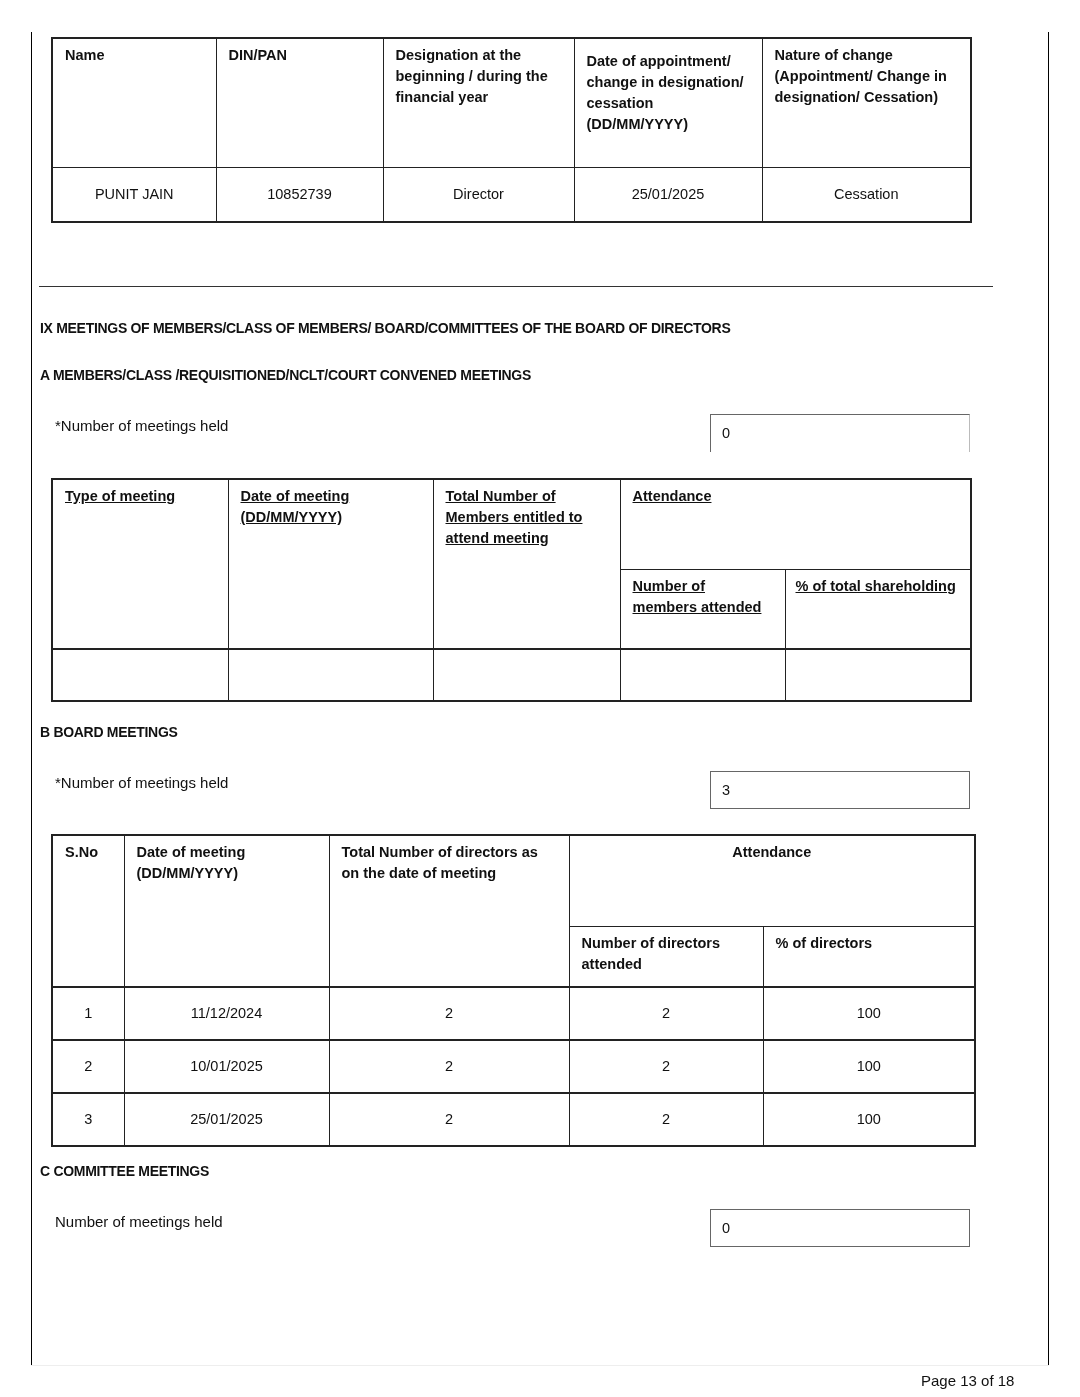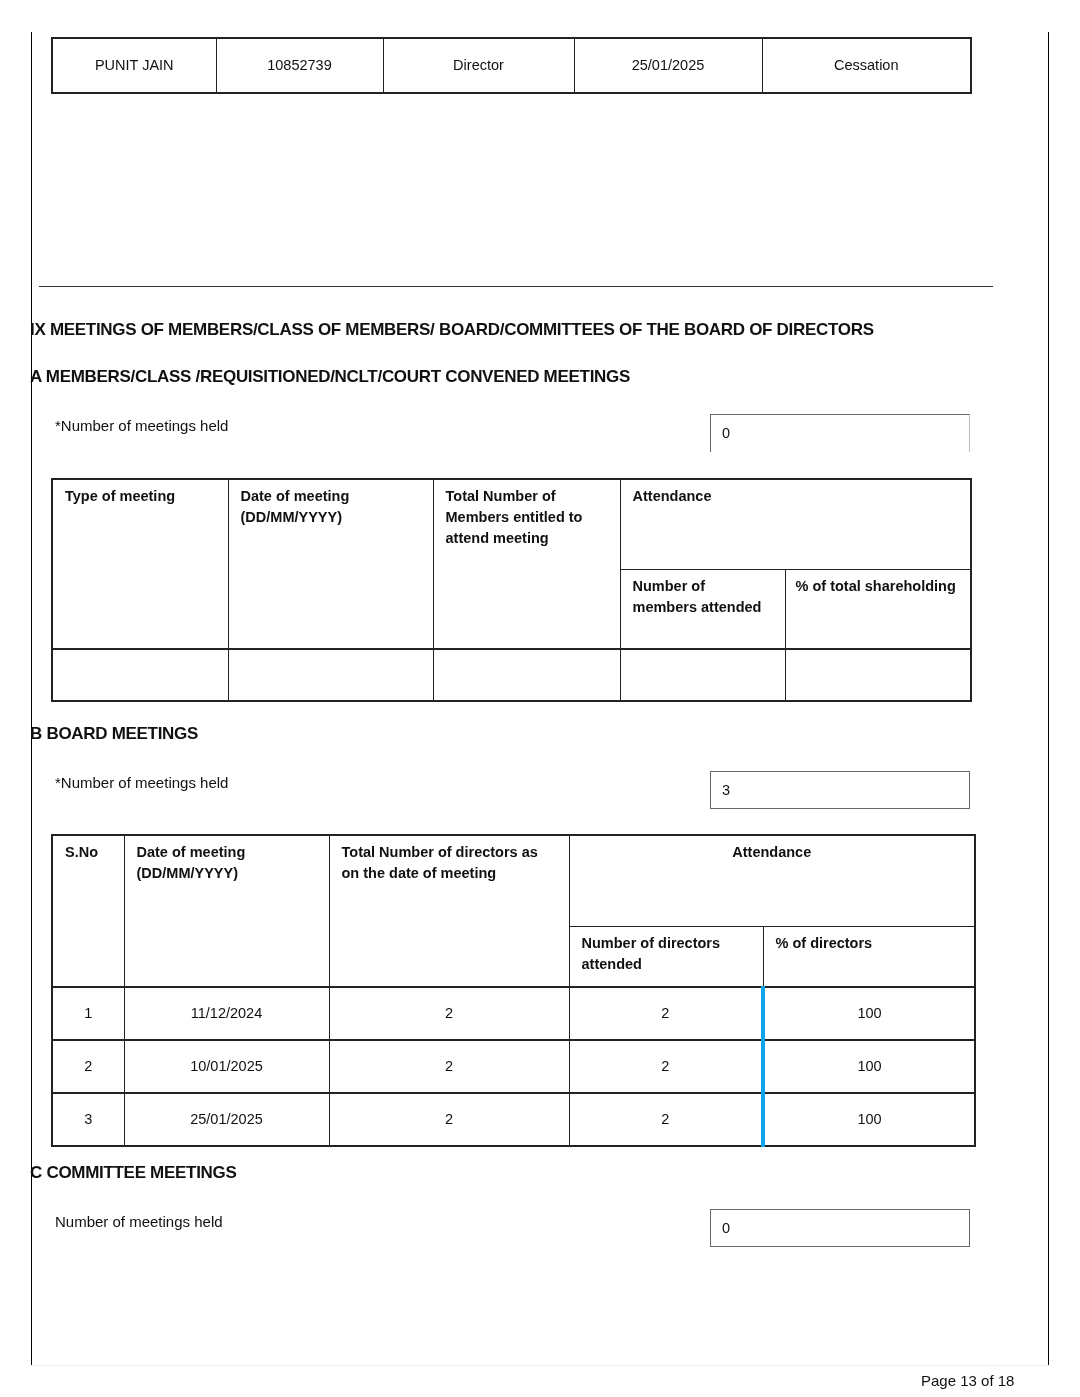--- a/index.html
+++ b/index.html
@@ -16,59 +16,66 @@
 
   
   #t1 { left: 51px; top: 37px; width: 919px; border: 2px solid #222; }
   #t1 th, #t1 td { border: 1px solid #222; }
   #t1 th { height: 110px; padding: 6px 12px; }
   #t1 td { height: 51px; }
   #t1 .thin-l { border-left: 1px solid #999; }
 
   .hr { position: absolute; left: 39px; top: 286px; width: 954px; height: 1px; background: #333; }
 
-  .section-title { position: absolute; left: 30px; font-weight: bold; font-size: 17px; letter-spacing: -0.3px; }
+  .section-title { position: absolute; left: 40px; font-weight: bold; font-size: 14px; letter-spacing: -0.3px; }
   .field-label { position: absolute; left: 55px; font-size: 15px; }
   .field-box { position: absolute; left: 710px; width: 260px; height: 38px; border: 1px solid #666;
                box-sizing: border-box; font-size: 14.5px; padding: 10px 11px; }
   .field-box.open-bottom { border-bottom: none; border-right: 1px solid #bbb; }
 
   
-  #t2 { left: 51px; top: 478px; width: 919px; border: 2px solid #222; }
+  #t2 { left: 51px; top: 478px; width: 919px; border: 2px solid #222; text-decoration: underline; }
   #t2 th, #t2 td { border: 1px solid #222; }
   #t2 th { padding: 6px 12px; }
   #t2 td { height: 48px; }
   #t2 .head-bottom { border-bottom: 2px solid #222; }
 
   
   #t3 { left: 51px; top: 834px; width: 923px; border: 2px solid #222; }
   #t3 th, #t3 td { border: 1px solid #222; }
   #t3 th { padding: 6px 12px; margin-top: 28px; }
   #t3 td { height: 49px; border-top: 2px solid #222; }
-  #t3 td.light { border-left: 4px solid #0ea5e9; }
+  #t3 td.light { border-left: 1px solid #0ea5e9; }
   #t3 th.center { text-align: center; }
 
   .page-num { position: absolute; left: 921px; top: 1372px; font-size: 15px; }
 </style>
 </head>
 <body>
 
 <div class="frame-left"></div>
 <div class="frame-right"></div>
 <div class="frame-bottom"></div>
 
 <table id="t1">
   <colgroup>
     <col style="width:164px">
       <col style="width:167px">
       <col style="width:191px">
       <col style="width:188px">
       <col style="width:209px">
   </colgroup>
   <tbody>
+      <tr>
+    <th>Name</th>
+    <th>DIN/PAN</th>
+    <th>Designation at the beginning / during the financial year</th>
+    <th class="thin-l" style="padding-top:12px">Date of appointment/ change in designation/ cessation (DD/MM/YYYY)</th>
+    <th>Nature of change (Appointment/ Change in designation/ Cessation)</th>
+  </tr>
   <tr>
     <td>PUNIT JAIN</td>
     <td>10852739</td>
     <td>Director</td>
     <td class="thin-l">25/01/2025</td>
     <td>Cessation</td>
   </tr>
 </tbody>
   </table>
 

